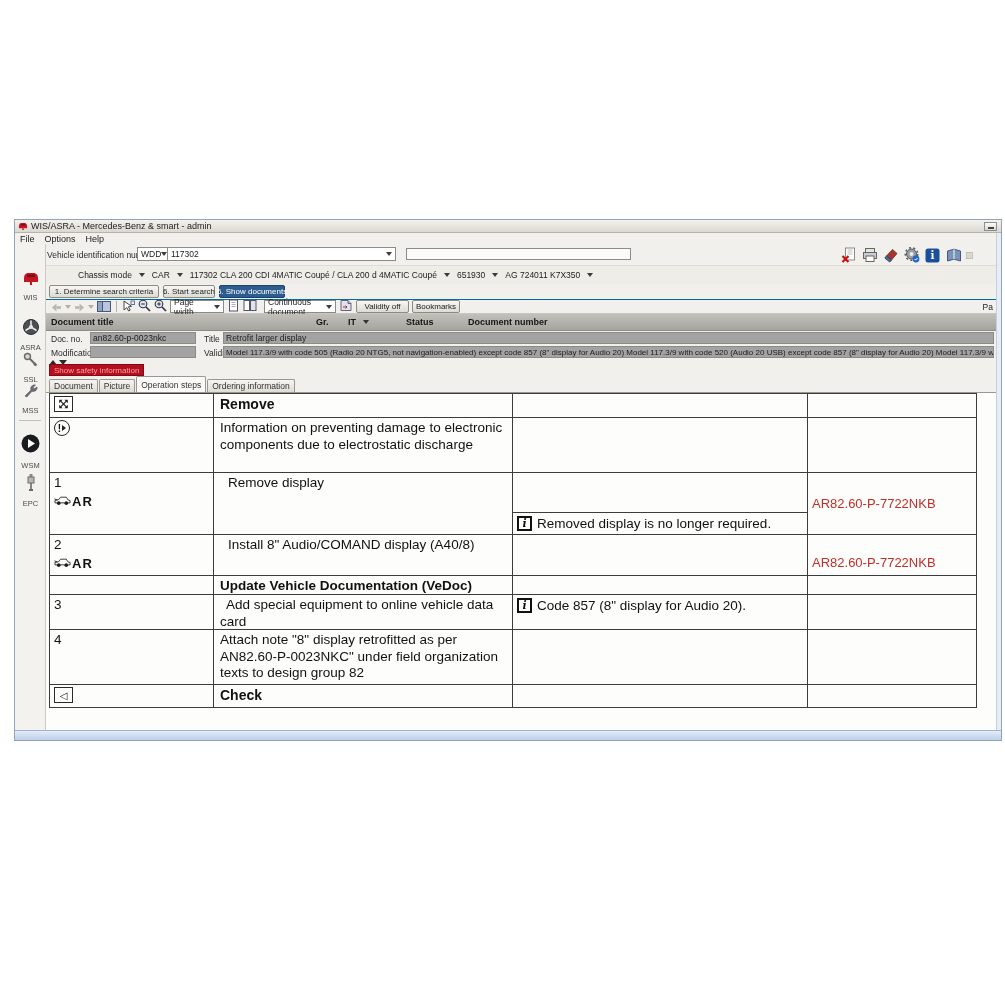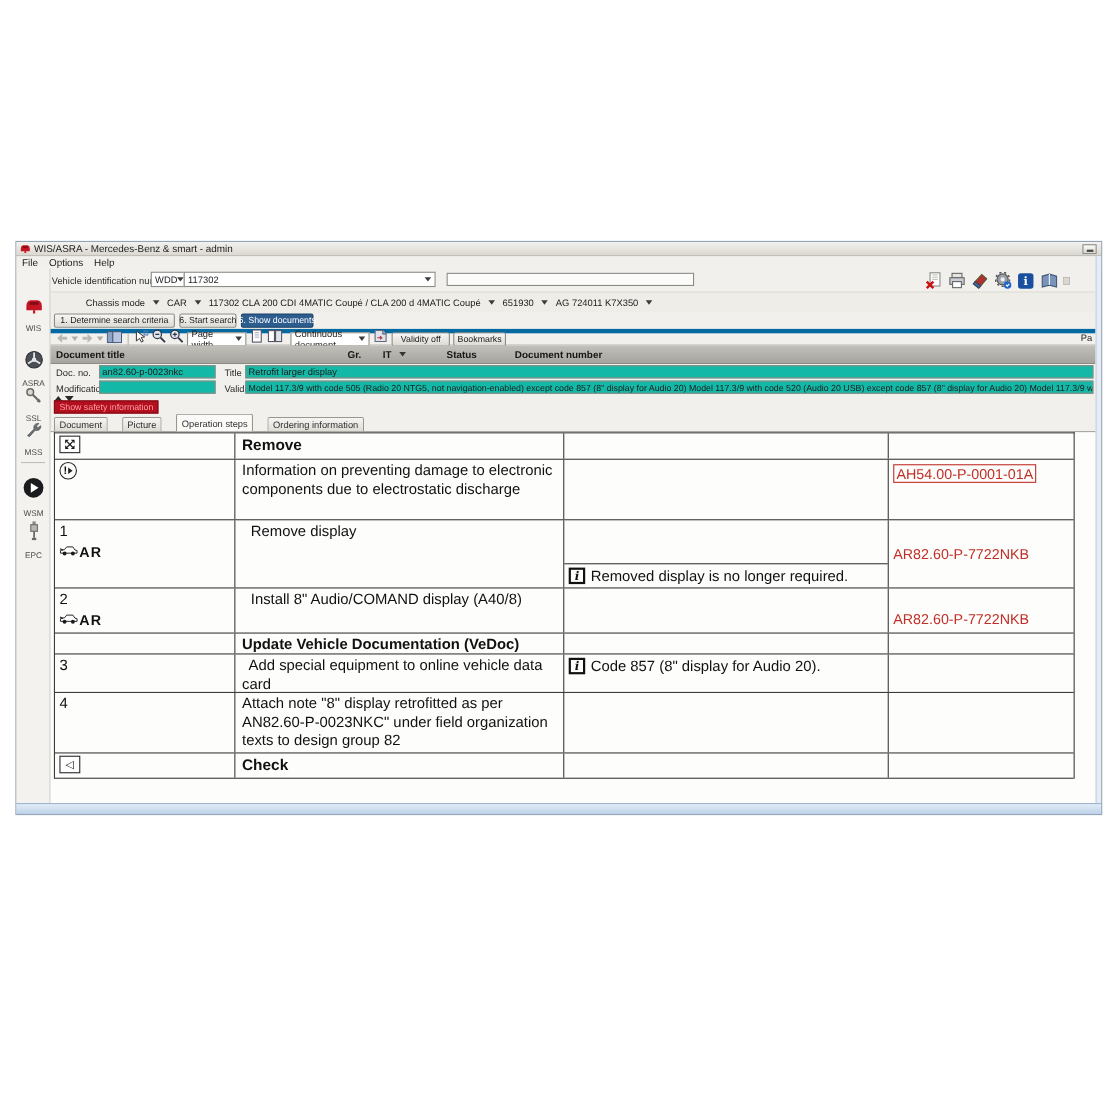--- a/index.html
+++ b/index.html
@@ -28,44 +28,44 @@
   
   .caret{display:inline-block;width:0;height:0;border-left:3px solid transparent;
          border-right:3px solid transparent;border-top:4px solid #3c3c3c;vertical-align:middle;}
   .combo{background:#fff;border:1px solid #8c8c86;display:flex;align-items:center;
          font-size:8.5px;padding:0 3px;justify-content:space-between;}
   .chrome-lbl{font-size:8.5px;color:#2a2a2a;white-space:nowrap;}
   .pushbtn{background:linear-gradient(#f8f7f4,#dddbd4);border:1px solid #8c8c86;border-radius:2px;
            font-size:8px;display:flex;align-items:center;justify-content:center;white-space:nowrap;
            padding:0 4px;height:13px;color:#222;}
   .pushbtn.active{background:#2d5c8f;border-color:#1d4066;color:#fff;}
-  .field{background:#14b8a6;border:1px solid #8c8c86;font-size:8.5px;padding:0 2px;
+  .field{background:#a3a3a3;border:1px solid #8c8c86;font-size:8.5px;padding:0 2px;
          white-space:nowrap;overflow:hidden;display:flex;align-items:center;}
   
   .vin-row{position:absolute;left:31px;right:5px;top:24px;height:21px;background:#f1f0ec;}
   .chassis-row{position:absolute;left:31px;right:5px;top:45px;height:19px;background:#eeede8;
                display:flex;align-items:center;gap:7px;padding-left:32px;font-size:8.5px;
                border-top:1px solid #dedcd5;}
   .steps-row{position:absolute;left:31px;right:5px;top:64px;height:15px;display:flex;gap:4px;
              padding-left:3px;align-items:center;}
   .viewer-toolbar{position:absolute;left:31px;right:5px;top:79px;height:15px;display:flex;gap:3px;
-                  align-items:center;padding-left:5px;border-top:4px solid #0369a1;
+                  align-items:center;padding-left:5px;border-top:1px solid #0369a1;
                   border-bottom:1px solid #c9c6bf;background:#f1f0ec;}
   .tb-sep{width:1px;height:11px;background:#b5b2ab;margin:0 2px;}
   .doc-header{position:absolute;left:31px;right:5px;top:94px;height:17px;
               background:linear-gradient(#c2c0ba,#a6a49e);border-bottom:1px solid #8d8b85;}
   .doc-header span{position:absolute;top:3px;font-size:9px;font-weight:bold;color:#161616;}
   .fields-area{position:absolute;left:31px;right:5px;top:111px;height:29px;background:#f1f0ec;}
   .splitter{position:absolute;left:34px;top:140px;display:flex;gap:2px;align-items:center;}
   .tri-up{width:0;height:0;border-left:4px solid transparent;border-right:4px solid transparent;border-bottom:5px solid #2a2a2a;}
   .tri-dn{width:0;height:0;border-left:4px solid transparent;border-right:4px solid transparent;border-top:5px solid #2a2a2a;}
   .safety-btn{position:absolute;left:34px;top:144px;height:12px;padding:0 4px;background:#b30f1f;
               border:1px solid #7d0a15;color:#ff9fa4;font-size:8px;display:flex;align-items:center;}
   .tabstrip{position:absolute;left:31px;right:5px;top:157px;height:16px;border-bottom:1px solid #9a978f;
-            display:flex;align-items:flex-end;padding-left:3px;gap:13px;}
+            display:flex;align-items:flex-end;padding-left:3px;gap:1px;}
   .tab{font-size:8.5px;background:linear-gradient(#f6f5f2,#dedcd5);border:1px solid #9a978f;
        border-bottom:none;padding:1px 4px;height:13px;border-radius:2px 2px 0 0;color:#333;}
   .tab.active{background:#fbfaf8;height:16px;position:relative;z-index:2;padding-top:3px;}
   
   .doc-area{position:absolute;left:31px;right:5px;top:173px;bottom:10px;background:#fdfdfc;}
   .optable{position:absolute;left:3px;top:0;width:928px;border:1px solid #3c3c3c;border-bottom:none;
            font-size:13.5px;color:#111;}
   .trow{display:flex;border-bottom:1px solid #3c3c3c;}
   .c1{width:164px;border-right:1px solid #3c3c3c;padding:2px 4px;position:relative;}
   .c2{width:299px;border-right:1px solid #3c3c3c;padding:2px 4px 2px 6px;line-height:16.5px;}
@@ -364,23 +364,20 @@
 
     <div class="trow" style="height:55px;">
       <div class="c1">
               <span class="caution-circ">
                 <span>!</span>
                 <span class="arr"></span>
               </span>
             </div>
       <div class="c2"><span>Information on preventing damage to electronic components due to electrostatic discharge</span></div>
       <div class="c3"></div>
-      <div class="c4" style="padding-top:4px;">
-              <span class="ref boxed">AH54.00-P-0001-01A</span>
-            </div>
     </div>
 
     <div class="trow" style="height:62px;">
       <div class="c1">
         <div class="stepnum">1</div>
         <div class="arbadge">
           <span><svg width="17" height="11" viewBox="0 0 18 11">
                     <path d="M1 8 V5.5 L5 4.5 L7 2 H13 L15 5 L17 5.5 V8 Z" fill="#fff" stroke="#1c1c1c" stroke-width="0.9"></path>
                     <circle cx="5" cy="8.3" r="1.9" fill="#1c1c1c"></circle>
                     <circle cx="13" cy="8.3" r="1.9" fill="#1c1c1c"></circle>

